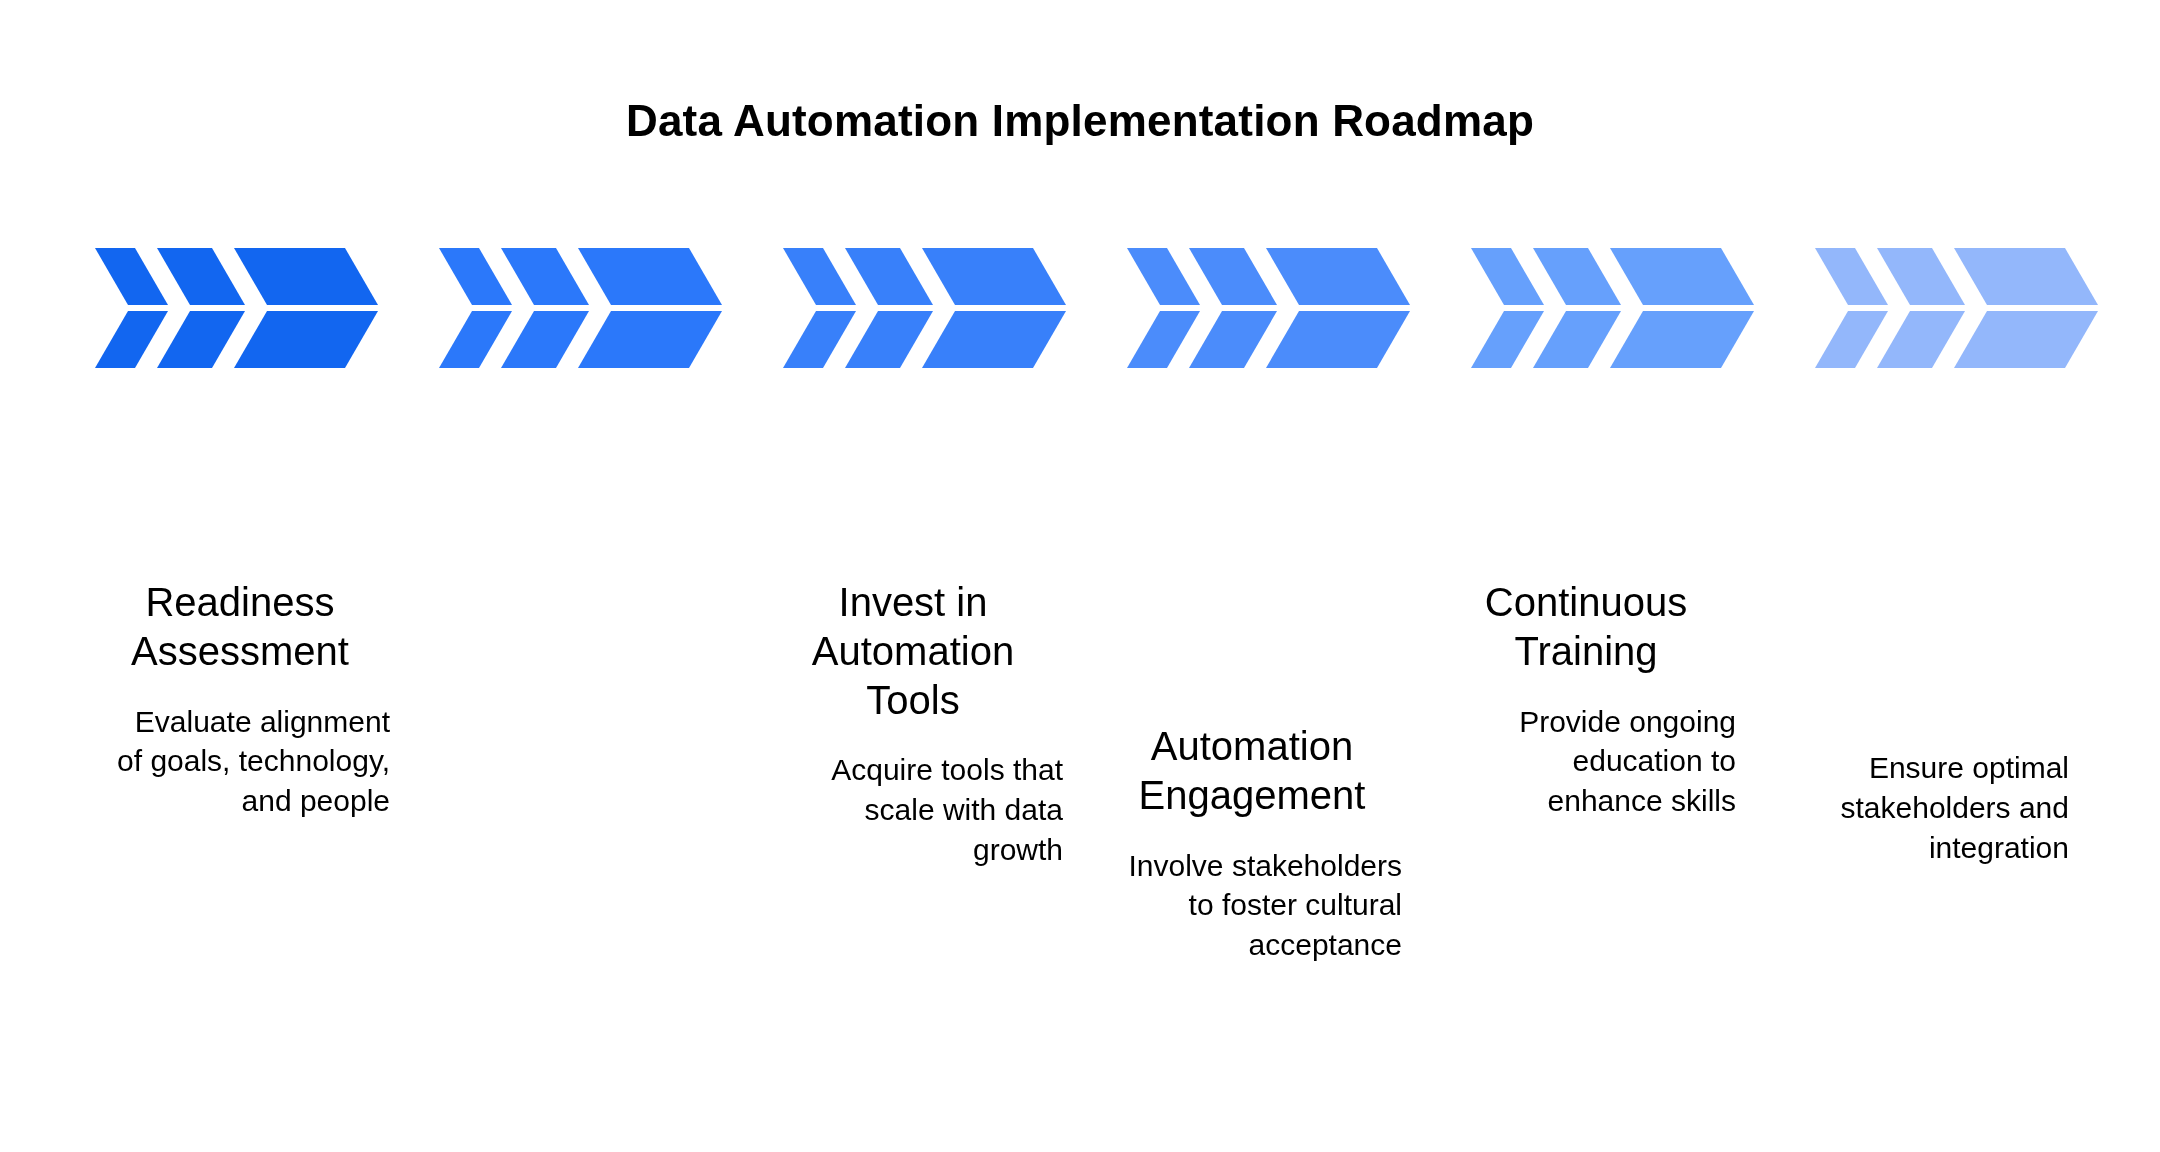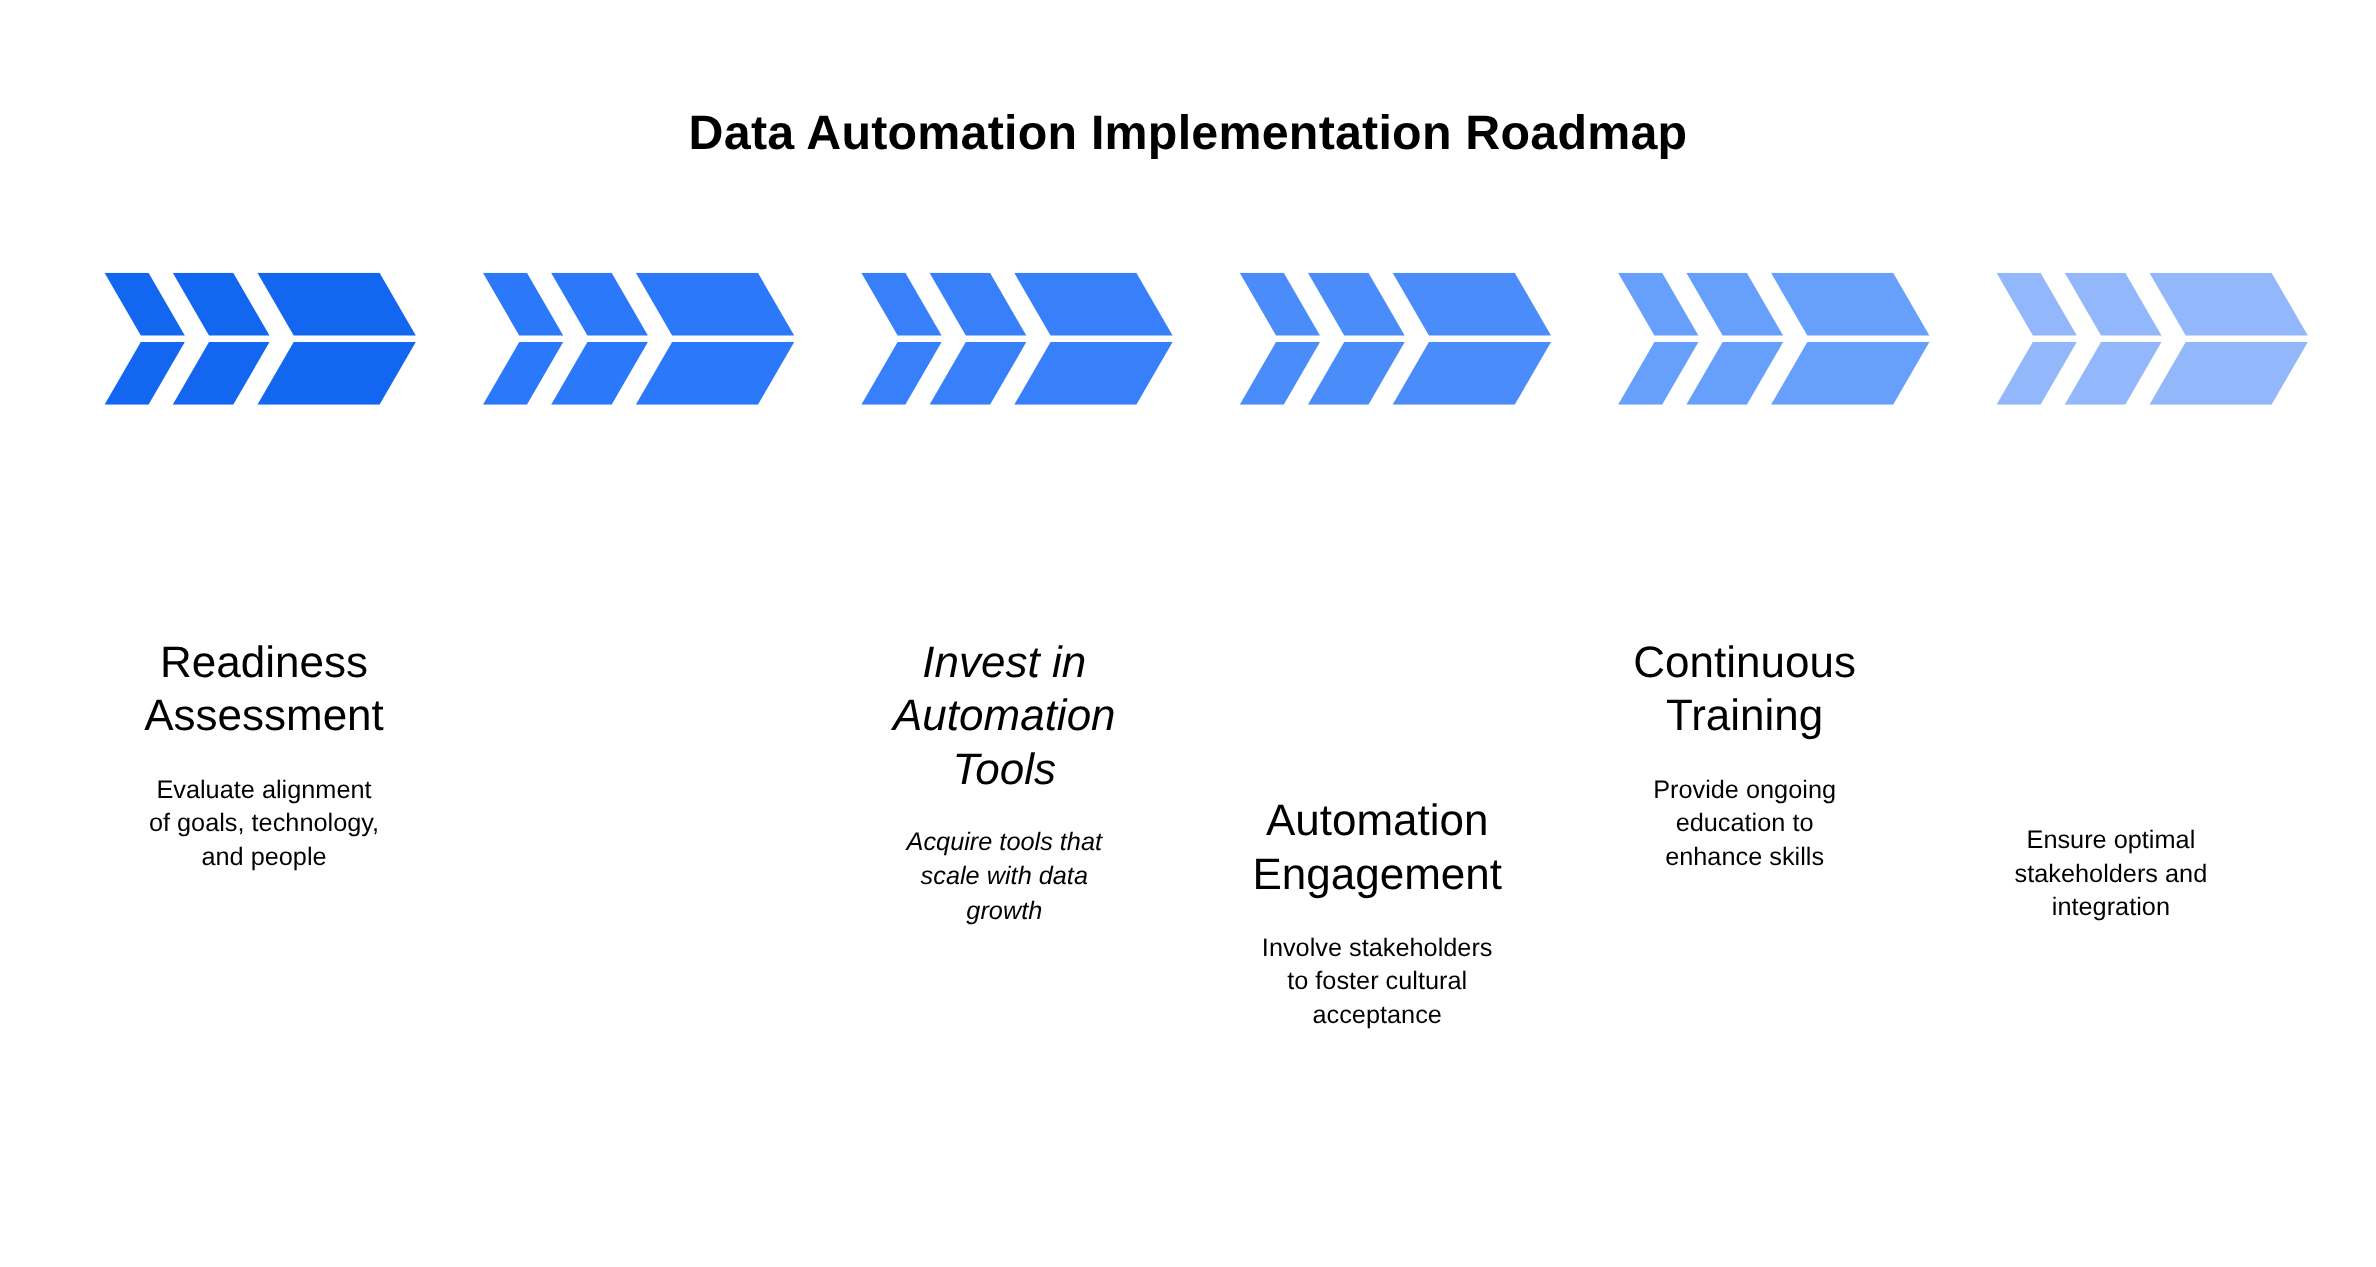--- a/index.html
+++ b/index.html
@@ -63,26 +63,27 @@
   }
   .step-title {
     font-size: 40px;
     font-weight: normal;
     line-height: 1.22;
     color: #000000;
     margin: 0;
     white-space: pre-line;
   }
   .step-desc {
-    font-size: 23px;
+    font-size: 30px;
     font-weight: normal;
     line-height: 1.33;
     color: #000000;
     margin: 26px 0 0 0;
     white-space: pre-line;
+    text-align: right;
   }
 </style>
 </head>
 <body style="background: rgb(255, 255, 255);">
 
 <div id="infographic" style="background: rgb(255, 255, 255);">
 
   <div class="title">Data Automation Implementation Roadmap</div>
 
   <div class="chevron-band">
@@ -169,21 +170,21 @@
 
   <div class="step-text" style="left:90px;  top:578px;">
     <div class="step-title">Readiness
 Assessment</div>
     <div class="step-desc">Evaluate alignment
 of goals, technology,
 and people</div>
   </div>
 
 
-  <div class="step-text" style="left:763px; top:578px;font-style:italic;">
+  <div class="step-text" style="left:763px; top:578px;">
     <div class="step-title">Invest in
 Automation
 Tools</div>
     <div class="step-desc">Acquire tools that
 scale with data
 growth</div>
   </div>
 
   <div class="step-text" style="left:1102px;top:722px;">
     <div class="step-title">Automation

